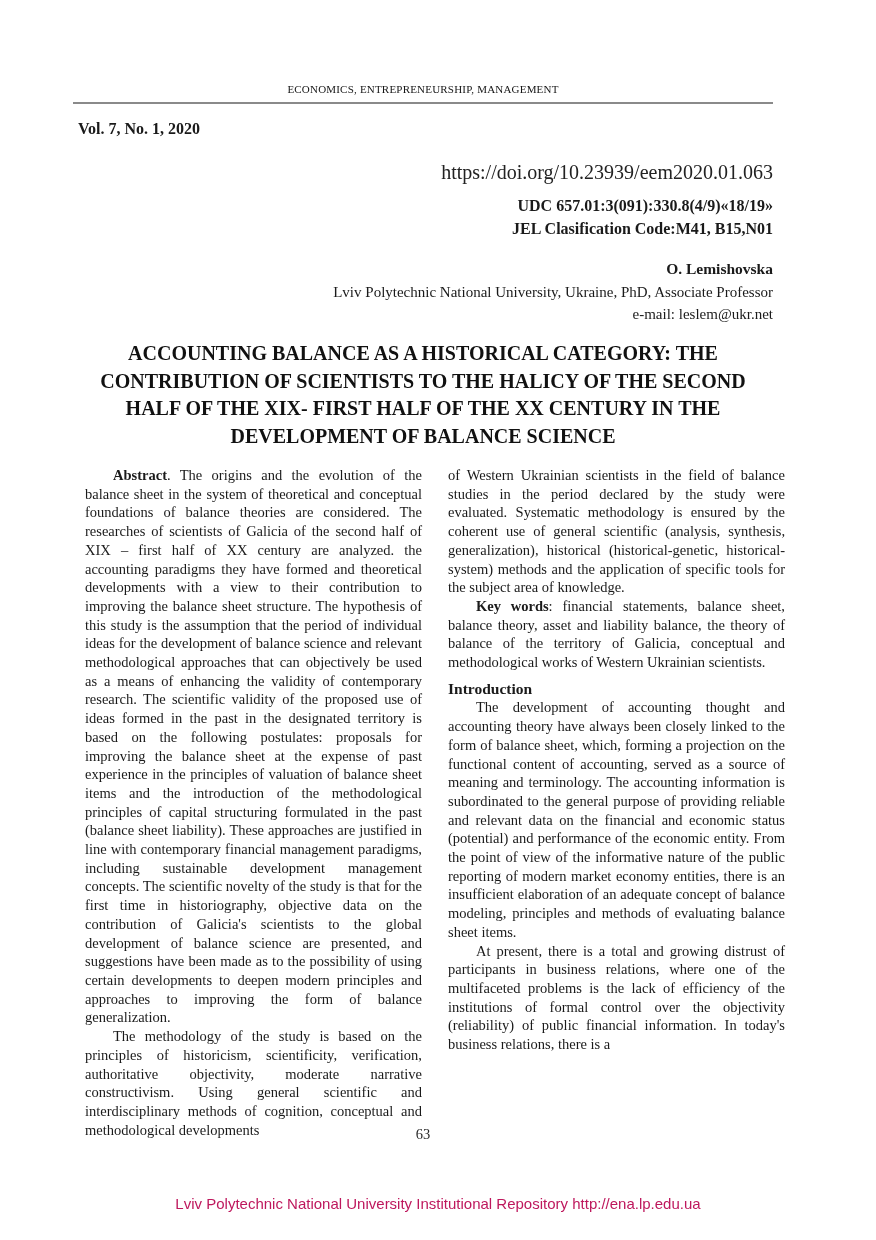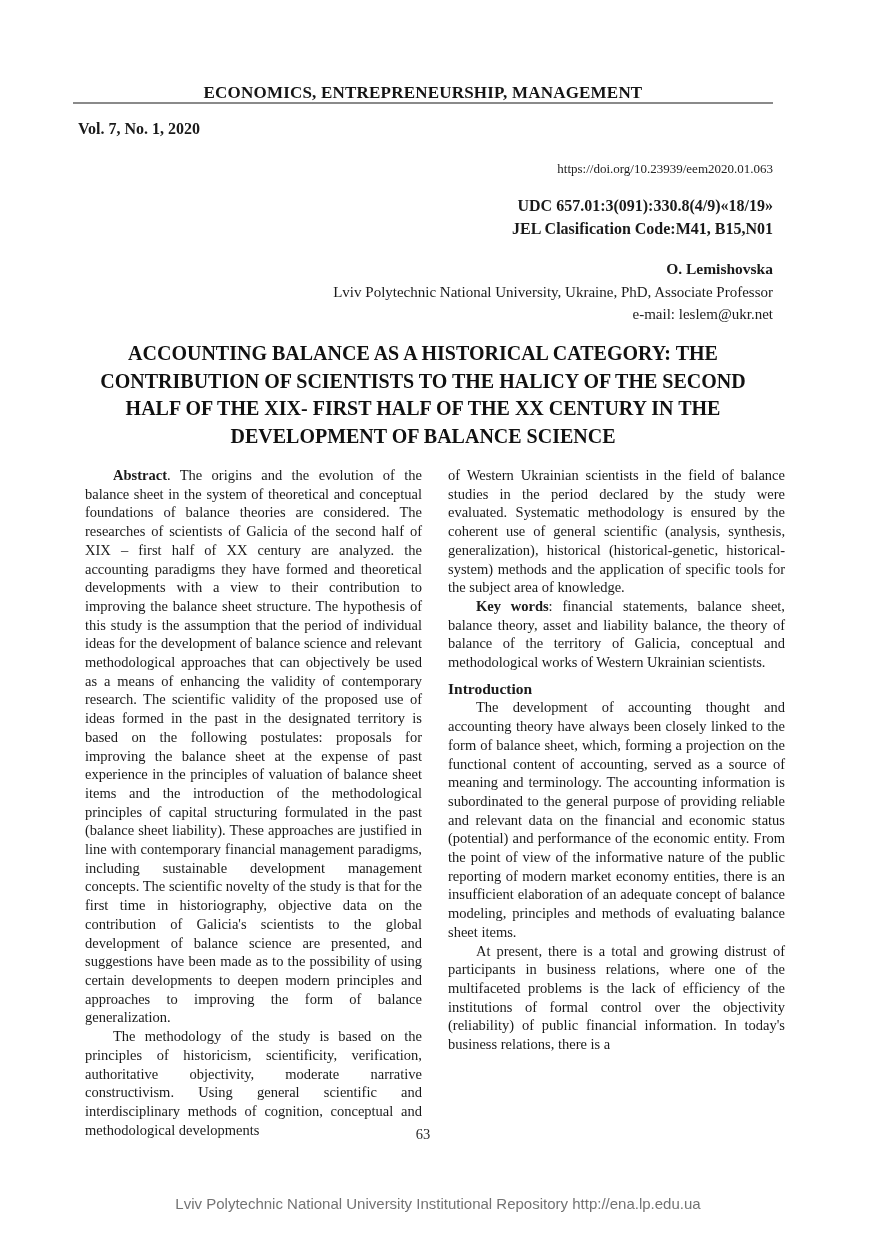--- a/index.html
+++ b/index.html
@@ -8,34 +8,34 @@
     width: 876px;
     height: 1240px;
     margin: 0 auto;
     background: #ffffff;
     font-family: "Liberation Serif", serif;
     color: #1a1a1a;
     overflow: hidden;
   }
   .journal-header {
     position: absolute; left: 73px; top: 83px; width: 700px;
-    text-align: center; font-weight: bold; font-size: 17px; letter-spacing: 0.2px;
+    text-align: center; font-weight: normal; font-size: 11px; letter-spacing: 0.2px;
     color: #151515;
   }
   .header-rule {
     position: absolute; left: 73px; top: 102px; width: 700px; height: 2px;
     background: #8a8a8a;
   }
   .volume {
     position: absolute; left: 78px; top: 120px;
     font-weight: bold; font-size: 16px;
   }
   .doi-line {
     position: absolute; left: 73px; top: 161px; width: 700px;
-    text-align: right; font-size: 13px; color: #222;
+    text-align: right; font-size: 20px; color: #222;
   }
   .udc-block {
     position: absolute; left: 73px; top: 194px; width: 700px;
     text-align: right; font-weight: bold; font-size: 16px; line-height: 23px;
   }
   .author-block {
     position: absolute; left: 73px; top: 258px; width: 700px;
     text-align: right; font-size: 15px; line-height: 22.5px;
   }
   .author-name { font-weight: bold; font-size: 15.5px; }
@@ -60,21 +60,21 @@
     font-size: 15.5px; font-weight: bold; line-height: 18.7px;
   }
   .page-number {
     position: absolute; left: 73px; top: 1126px; width: 700px;
     text-align: center; font-size: 14.5px; color: #2a2a2a;
   }
   .repo-footer {
     position: absolute; left: 0; top: 1195px; width: 876px;
     text-align: center;
     font-family: "Liberation Sans", sans-serif;
-    font-size: 15px; color: #737373;
+    font-size: 15px; color: #be185d;
   }
 </style>
 </head>
 <body>
 
 <div class="page">
 
   <div class="journal-header">ECONOMICS, ENTREPRENEURSHIP, MANAGEMENT</div>
 
   <div class="header-rule"></div>

